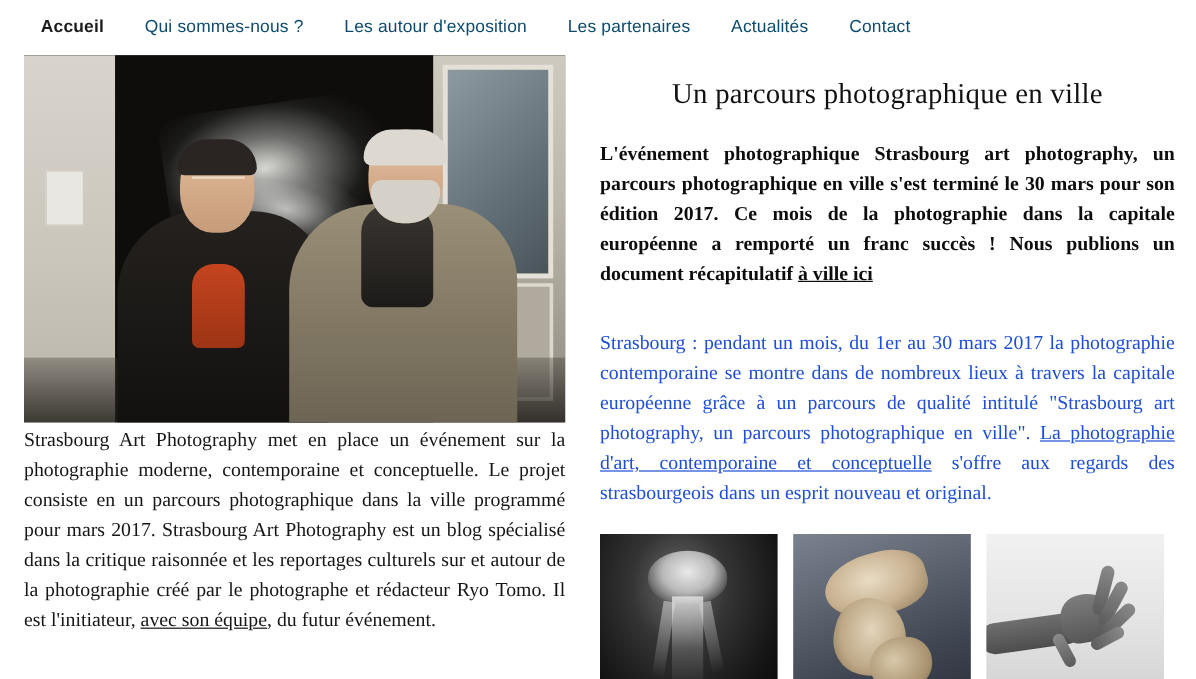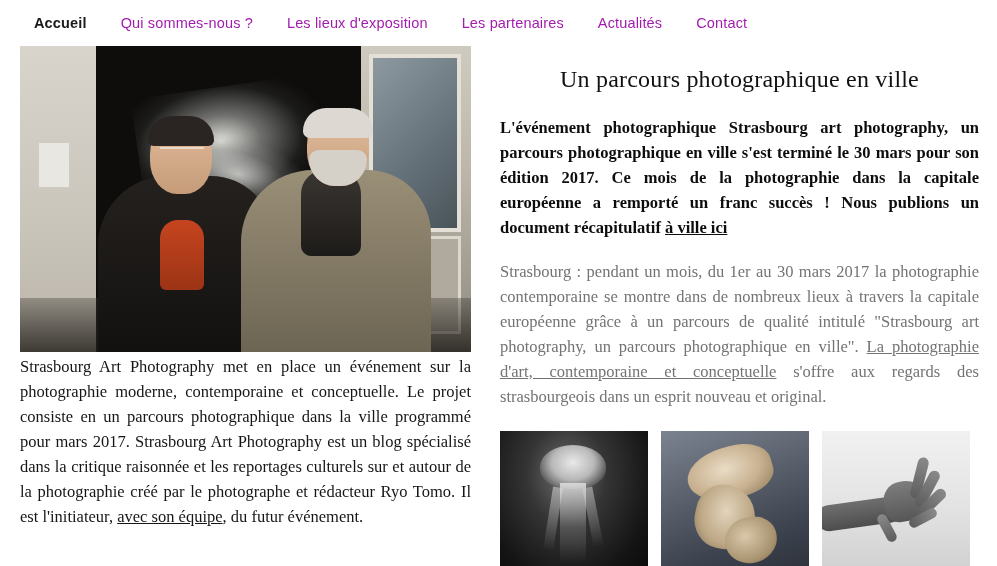--- a/index.html
+++ b/index.html
@@ -21,21 +21,21 @@
   #navbar {
     display: flex;
     align-items: center;
     height: 46px;
     padding-left: 34px;
     font-family: "Liberation Sans", sans-serif;
     background: #fff;
   }
   .nav-item {
     font-size: 14.5px;
-    color: #a21caf;
+    color: #0c4a6e;
     letter-spacing: .15px;
     margin-right: 34px;
     white-space: nowrap;
     cursor: pointer;
   }
   .nav-item.active {
     color: #1b1b1b;
     font-weight: bold;
   }
 
@@ -188,25 +188,25 @@
     line-height: 25px;
     font-weight: bold;
     text-align: justify;
     color: #0d0d0d;
   }
   #lead-paragraph a {
     color: #0d0d0d;
     text-decoration: underline;
   }
   #body-paragraph {
-    margin-top: 19px;
+    margin-top: 33px;
     font-size: 16.5px;
     line-height: 25px;
     text-align: justify;
-    color: #737373;
+    color: #1d4ed8;
   }
   #body-paragraph .u {
     text-decoration: underline;
   }
 
   #thumb-row {
     display: flex;
     gap: 13px;
     margin-top: 22px;
   }
@@ -291,21 +291,21 @@
   #thumb-3 .thumbf { left: 60px; top: 82px; width: 10px; height: 30px; transform: rotate(-28deg); }
 </style>
 </head>
 <body>
 
 <div id="page">
 
   <nav id="navbar">
     <span class="nav-item active">Accueil</span>
     <span class="nav-item">Qui sommes-nous ?</span>
-    <span class="nav-item">Les lieux d'exposition</span>
+    <span class="nav-item">Les autour d'exposition</span>
     <span class="nav-item">Les partenaires</span>
     <span class="nav-item">Actualités</span>
     <span class="nav-item">Contact</span>
   </nav>
 
   <div id="content">
 
     <div id="col-left">
 
       <div id="hero-photo">

